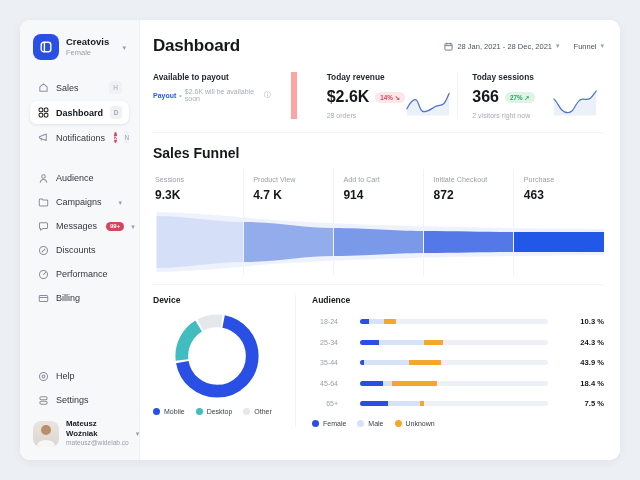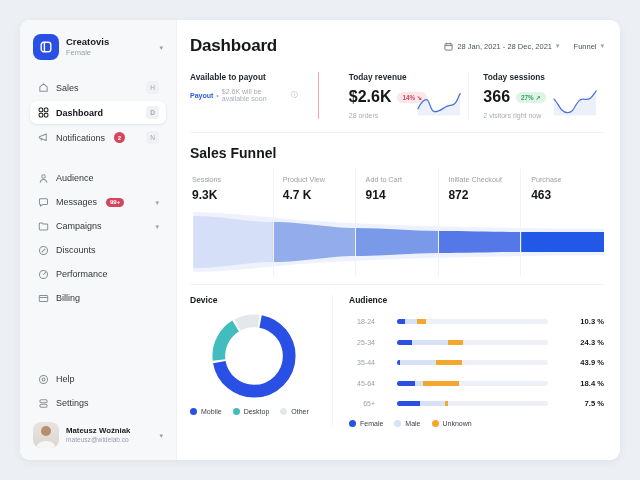--- a/index.html
+++ b/index.html
@@ -2,21 +2,21 @@
 <html><head>
 <meta charset="utf-8">
 <style>
   html,body{width:640px;height:480px;margin:0;overflow:hidden;background:#ECEFF3;
     font-family:"Liberation Sans",sans-serif;-webkit-font-smoothing:antialiased;}
   .frame{position:relative;width:640px;height:480px;}
   .app{position:absolute;left:20px;top:20px;width:600px;height:440px;background:#fff;
     border-radius:10px;overflow:hidden;display:flex;box-shadow:0 2px 10px rgba(30,40,70,.06);}
 
   
-  .sidebar{width:157px;box-sizing:border-box;background:#F7F8FA;border-right:1px solid #EEF0F4;
+  .sidebar{width:120px;box-sizing:border-box;background:#F7F8FA;border-right:1px solid #EEF0F4;
     padding:14px 10px 12px;display:flex;flex-direction:column;flex-shrink:0;}
   .brand{display:flex;align-items:center;gap:7px;padding:0 3px;margin-bottom:16px;}
   .brand-logo{width:26px;height:26px;border-radius:8px;background:#2A4FE4;display:flex;
     align-items:center;justify-content:center;flex-shrink:0;}
   .brand-name{font-size:9.5px;font-weight:700;color:#191B20;line-height:1.25;}
   .brand-plan{font-size:7.5px;color:#9AA0AA;line-height:1.25;}
   .chev{margin-left:auto;color:#9AA0AA;font-size:7px;line-height:1;}
   .nav-item{display:flex;align-items:center;gap:7px;padding:5px 7px;border-radius:7px;
     font-size:9px;color:#33373E;margin-bottom:2px;cursor:default;}
   .nav-item .nicon{width:12px;height:12px;color:#8A9099;display:flex;align-items:center;justify-content:center;flex-shrink:0;}
@@ -42,21 +42,21 @@
   .main{flex:1;box-sizing:border-box;padding:16px 16px 0 13px;position:relative;overflow:hidden;}
   .mhead{display:flex;align-items:center;}
   .title{font-size:17px;font-weight:700;color:#15171B;letter-spacing:-.2px;}
   .hctrl{margin-left:auto;display:flex;align-items:center;gap:14px;font-size:7.5px;color:#4A5160;}
   .hctrl .ctrl{display:flex;align-items:flex-start;gap:4px;}
   .hctrl .cicon{color:#6B7280;display:flex;}
 
   .stats{display:flex;margin-top:16px;}
   .stat{box-sizing:border-box;position:relative;}
   .stat1{flex:1.0;}
-  .stat2{flex:1.11;border-left:1px solid #fca5a5;padding-left:30px;margin-left:20px;}
+  .stat2{flex:1.11;border-left:6px solid #fca5a5;padding-left:30px;margin-left:20px;}
   .stat3{flex:1.12;border-left:1px solid #F0F2F5;padding-left:14px;}
   .s-label{font-size:8.3px;font-weight:600;color:#1F232B;}
   .s-value{font-size:16px;font-weight:700;color:#15171B;margin-top:6px;display:flex;align-items:center;}
   .s-badge{font-size:6.3px;font-weight:700;border-radius:8px;padding:2px 5px;margin-left:6px;}
   .badge-down{background:#FBE6EA;color:#D6455D;}
   .badge-up{background:#DFF4E7;color:#27A45F;}
   .s-sub{font-size:7px;color:#A7ADB7;margin-top:6px;}
   .s-note{font-size:7px;color:#A7ADB7;margin-top:6px;display:flex;align-items:center;gap:3px;}
   .payout-link{color:#2A5BE8;font-weight:700;}
   .spark{position:absolute;right:6px;top:16px;}
@@ -156,35 +156,35 @@
               <circle cx="6" cy="3.8" r="1.9"></circle>
               <path d="M2.4 10.2c.5-2 1.9-3 3.6-3s3.1 1 3.6 3"></path>
             </svg>
         </span>
         <span>Audience</span>
       </div>
 
       <div class="nav-item">
         <span class="nicon">
           <svg width="11" height="11" viewBox="0 0 12 12" fill="none" stroke="currentColor" stroke-width="1.1" stroke-linejoin="round">
+              <path d="M1.4 3.2c0-.6.4-1 1-1h2.2l1 1.2h4c.6 0 1 .4 1 1v4.4c0 .6-.4 1-1 1H2.4c-.6 0-1-.4-1-1z"></path>
+            </svg>
+        </span>
+        <span>Campaigns</span>
+        <span class="chev">▾</span>
+      </div>
+
+      <div class="nav-item">
+        <span class="nicon">
+          <svg width="11" height="11" viewBox="0 0 12 12" fill="none" stroke="currentColor" stroke-width="1.1" stroke-linejoin="round">
               <path d="M1.6 3c0-.7.5-1.2 1.2-1.2h6.4c.7 0 1.2.5 1.2 1.2v4c0 .7-.5 1.2-1.2 1.2H5L2.8 10V8.2h-.1c-.6 0-1.1-.5-1.1-1.2z"></path>
             </svg>
         </span>
         <span>Messages</span>
         <span class="pill-badge">99+</span>
-        <span class="chev">▾</span>
-      </div>
-
-      <div class="nav-item">
-        <span class="nicon">
-          <svg width="11" height="11" viewBox="0 0 12 12" fill="none" stroke="currentColor" stroke-width="1.1" stroke-linejoin="round">
-              <path d="M1.4 3.2c0-.6.4-1 1-1h2.2l1 1.2h4c.6 0 1 .4 1 1v4.4c0 .6-.4 1-1 1H2.4c-.6 0-1-.4-1-1z"></path>
-            </svg>
-        </span>
-        <span>Campaigns</span>
         <span class="chev">▾</span>
       </div>
 
       <div class="nav-item">
         <span class="nicon">
           <svg width="11" height="11" viewBox="0 0 12 12" fill="none" stroke="currentColor" stroke-width="1.1" stroke-linecap="round">
               <circle cx="6" cy="6" r="4.4"></circle>
               <path d="M4.4 7.6 7.6 4.4"></path>
             </svg>
         </span>

